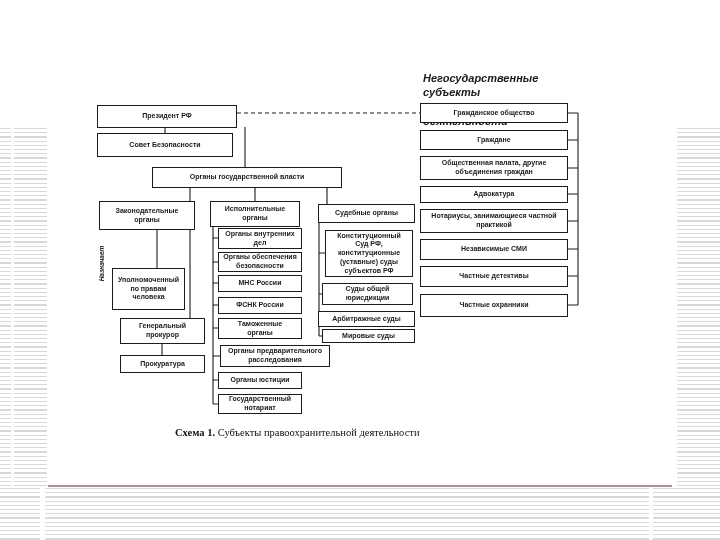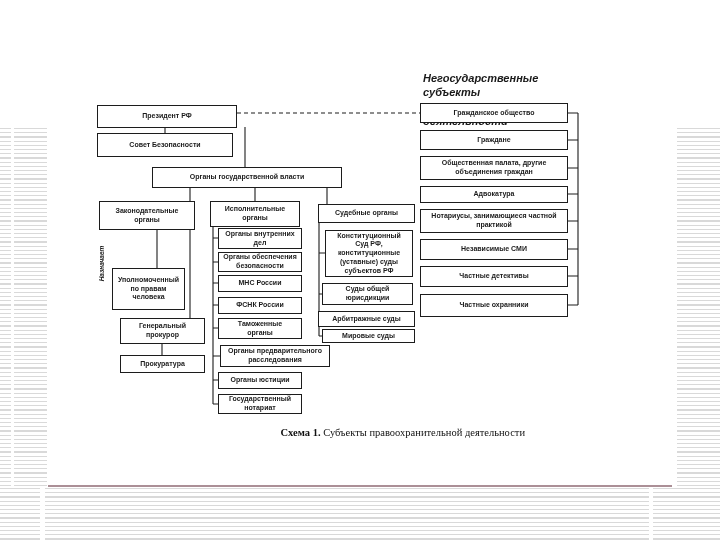--- a/index.html
+++ b/index.html
@@ -18,21 +18,21 @@
   .divider-line{position:absolute;left:48px;top:485px;width:624px;height:2px;background:#ab8f96;}
 
   
   .box{position:absolute;box-sizing:border-box;border:1px solid #1c1c1c;background:#fff;
        display:flex;align-items:center;justify-content:center;text-align:center;
        font-weight:bold;font-size:7px;line-height:1.25;color:#1a1a1a;padding:1px 4px;}
   .heading{position:absolute;font-style:italic;font-weight:bold;font-size:11px;line-height:1.3;
            color:#1a1a1a;text-align:left;}
   .edge-label{position:absolute;font-style:italic;font-weight:bold;font-size:6.5px;color:#1a1a1a;
               width:54px;text-align:center;transform:rotate(-90deg);transform-origin:center;}
-  .caption{position:absolute;left:175px;top:427px;width:350px;text-align:right;
+  .caption{position:absolute;left:175px;top:427px;width:350px;text-align:left;
            font-family:"Liberation Serif",serif;font-size:10.5px;color:#111;}
   .caption b{font-weight:bold;}
   svg.wires{position:absolute;left:0;top:0;pointer-events:none;}
   svg.wires path{stroke:#1c1c1c;stroke-width:1.1;fill:none;}
 </style>
 </head>
 <body>
 
 <div class="slide">
 

